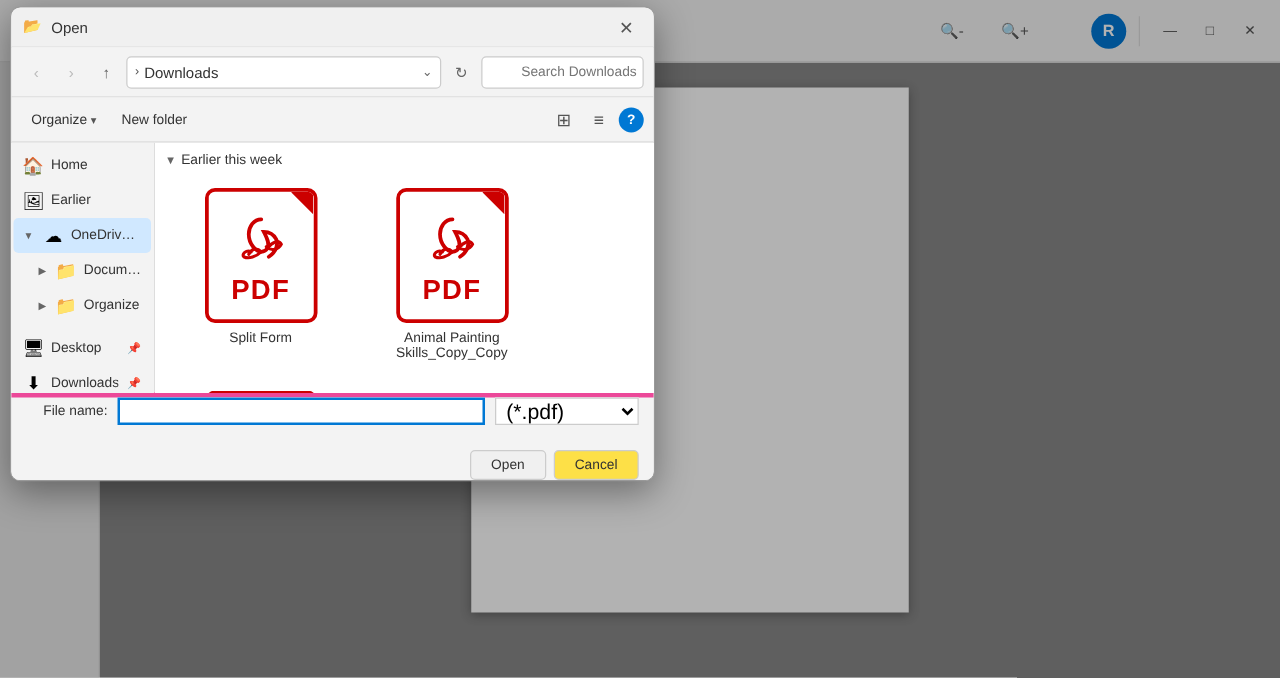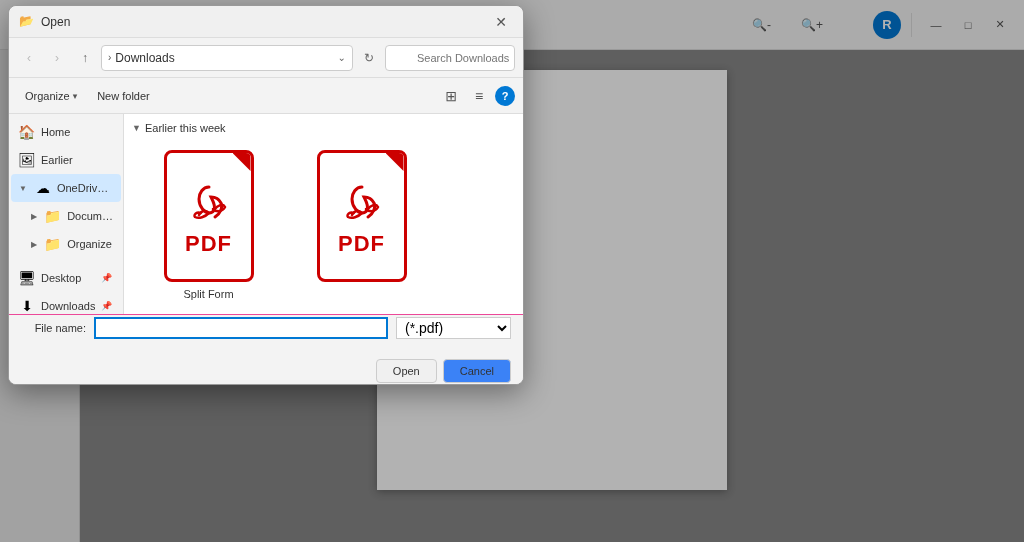--- a/index.html
+++ b/index.html
@@ -345,21 +345,21 @@
       display: flex;
       flex-direction: column;
       align-items: center;
       padding: 8px 4px;
       border-radius: 4px;
       cursor: pointer;
       gap: 6px;
     }
     .pdf-icon-body {
       width: 90px;
-      height: 132px;
+      height: 108px;
       background: white;
       border: 3px solid #cc0000;
       border-radius: 8px;
       display: flex;
       flex-direction: column;
       align-items: center;
       justify-content: center;
       position: relative;
       overflow: hidden;
     }
@@ -439,21 +439,21 @@
     .dialog-sidebar::-webkit-scrollbar-thumb,
     .dialog-files::-webkit-scrollbar-thumb {
       background: #bbb;
       border-radius: 3px;
     }
 
     
     .dialog-bottom {
       height: 70px;
       background: #f3f3f3;
-      border-top: 1px solid #ec4899;
+      border-top: 4px solid #ec4899;
       display: flex;
       flex-direction: column;
       justify-content: center;
       padding: 17px 12px;
       gap: 20px;
     }
     .filename-row {
       display: flex;
       align-items: center;
       gap: 8px;
@@ -470,34 +470,34 @@
       border: 2px solid #0078d4;
       outline: none;
       padding: 0 4px;
       font-size: 11px;
       background: white;
     }
     .filetype-select {
       width: 115px;
       height: 22px;
       border: 1px solid #ccc;
-      font-size: 14px;
+      font-size: 17px;
       background: white;
       padding: 0 4px;
     }
     .dialog-actions {
       display: flex;
       justify-content: flex-end;
       gap: 6px;
     }
     .action-btn {
       height: 24px;
       padding: 0 16px;
       border: 1px solid #ccc;
-      background: #3b82f6;
+      background: #fde047;
       cursor: pointer;
       font-size: 11px;
       border-radius: 4px;
       color: #333;
     }
     .action-btn.primary {
       background: #f0f0f0;
     }
 
     
@@ -711,20 +711,21 @@
           <div class="pdf-icon-body">
             <div class="pdf-acrobat-icon">
               <svg width="48" height="52" viewBox="0 0 48 52" xmlns="http://www.w3.org/2000/svg">
                 <path d="M24 10 C18 10 14 16 14 22 C14 30 20 36 24 36 C26 36 28 35 29 33 C31 29 28 24 26 20 C30 20 34 22 36 26 C38 30 36 36 30 40" stroke="#cc0000" stroke-width="3" fill="none" stroke-linecap="round"></path>
                 <path d="M14 38 C16 34 20 32 24 36 C20 40 14 42 10 40 C8 38 12 34 16 36" stroke="#cc0000" stroke-width="2.5" fill="none" stroke-linecap="round"></path>
                 <path d="M29 33 C33 28 38 26 40 30 C38 34 32 36 28 32" stroke="#cc0000" stroke-width="2.5" fill="none" stroke-linecap="round"></path>
               </svg>
             </div>
             <div class="pdf-label-text">PDF</div>
           </div>
+          <span class="file-name">Animal Painting Skills_Copy_Copy</span>
         </div>
 
       </div>
 
       <div style="margin-top:8px; padding:0 4px;">
         <div class="file-item-partial">
           <div class="pdf-icon-partial">
             
           </div>
         </div>

